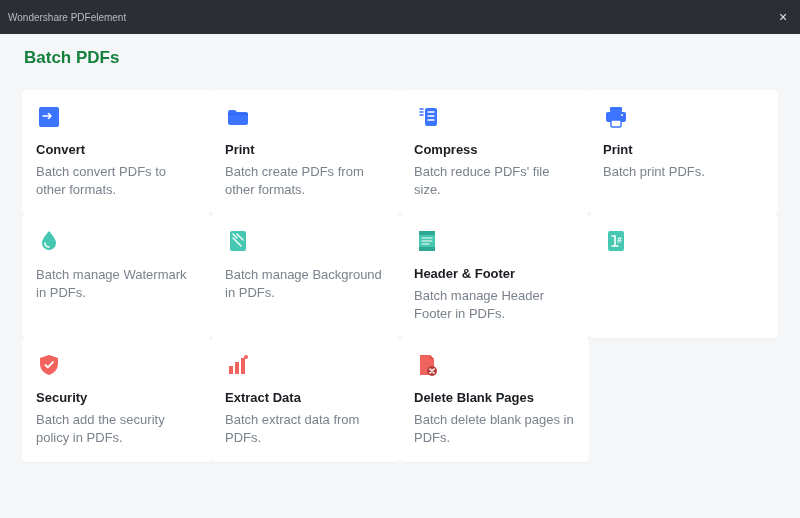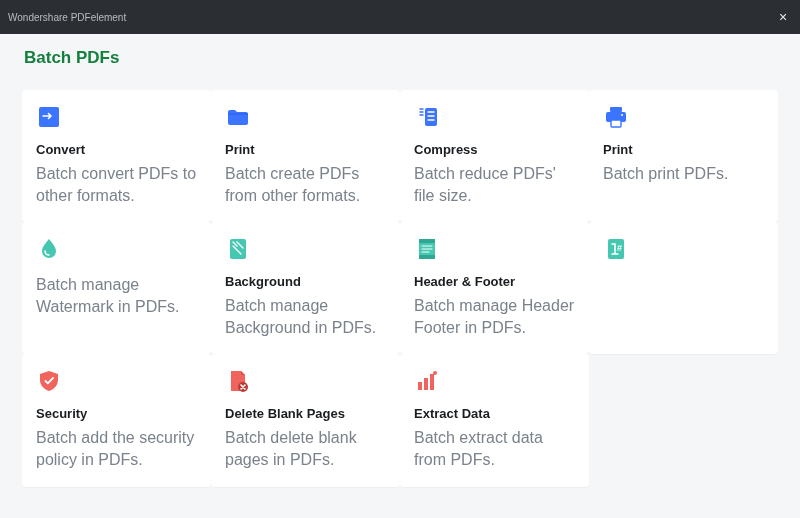--- a/index.html
+++ b/index.html
@@ -23,21 +23,21 @@
   }
   .card {
     background: #ffffff; border-radius: 4px; padding: 14px 14px 16px 14px;
     box-shadow: 0 1px 1px rgba(0,0,0,.03);
     cursor: pointer; min-height: 124px;
   }
   .icon { width: 26px; height: 26px; margin-bottom: 12px; display: flex;
     align-items: center; justify-content: center; }
   .icon svg { width: 26px; height: 26px; display: block; }
   .card-title { font-size: 13px; font-weight: 700; color: #1a1d21; margin-bottom: 6px; }
-  .card-desc { font-size: 16px; line-height: 1.35; color: #7a828c; }
+  .card-desc { font-size: 13px; line-height: 1.35; color: #7a828c; }
 </style>
 </head>
 <body>
 
 <div class="titlebar">
   <span class="title">Wondershare PDFelement</span>
   <span class="close">×</span>
 </div>
 
 <div class="page">
@@ -104,21 +104,20 @@
       <div class="card-desc">Batch manage Watermark in PDFs.</div>
     </div>
 
     <div class="card">
       <div class="icon">
         <svg viewBox="0 0 26 26">
             <rect x="5" y="3" width="16" height="20" rx="2" fill="#45c7b1"></rect>
             <path d="M8 6l4 4M8 10l8 8M12 6l6 6" stroke="#fff" stroke-width="1.4" stroke-linecap="round"></path>
           </svg>
       </div>
-      <div class="card-title">Background</div>
       <div class="card-desc">Batch manage Background in PDFs.</div>
     </div>
 
     <div class="card">
       <div class="icon">
         <svg viewBox="0 0 26 26">
             <rect x="5" y="3" width="16" height="20" rx="2" fill="#45c7b1"></rect>
             <rect x="5" y="3" width="16" height="4" fill="#2fa893"></rect>
             <rect x="5" y="19" width="16" height="4" fill="#2fa893"></rect>
             <path d="M8 10h10M8 13h10M8 16h7" stroke="#fff" stroke-width="1.2" stroke-linecap="round"></path>
@@ -145,37 +144,37 @@
             <path d="M9.5 13l2.3 2.3L17 10" stroke="#fff" stroke-width="1.8" fill="none" stroke-linecap="round" stroke-linejoin="round"></path>
           </svg>
       </div>
       <div class="card-title">Security</div>
       <div class="card-desc">Batch add the security policy in PDFs.</div>
     </div>
 
     <div class="card">
       <div class="icon">
         <svg viewBox="0 0 26 26">
+          <rect x="4" y="14" width="4" height="8" fill="#f0645d"></rect>
+          <rect x="10" y="10" width="4" height="12" fill="#f0645d"></rect>
+          <rect x="16" y="6" width="4" height="16" fill="#f0645d"></rect>
+          <circle cx="21" cy="5" r="2" fill="#f0645d"></circle>
+        </svg>
+      </div>
+      <div class="card-title">Extract Data</div>
+      <div class="card-desc">Batch extract data from PDFs.</div>
+    </div>
+
+    <div class="card">
+      <div class="icon">
+        <svg viewBox="0 0 26 26">
           <path d="M6 3h10l4 4v16H6z" fill="#f0645d"></path>
           <path d="M16 3v4h4" fill="#d9544d"></path>
           <circle cx="18" cy="19" r="5" fill="#b73e38"></circle>
           <path d="M16 17l4 4M20 17l-4 4" stroke="#fff" stroke-width="1.6" stroke-linecap="round"></path>
         </svg>
       </div>
       <div class="card-title">Delete Blank Pages</div>
       <div class="card-desc">Batch delete blank pages in PDFs.</div>
     </div>
 
-    <div class="card">
-      <div class="icon">
-        <svg viewBox="0 0 26 26">
-          <rect x="4" y="14" width="4" height="8" fill="#f0645d"></rect>
-          <rect x="10" y="10" width="4" height="12" fill="#f0645d"></rect>
-          <rect x="16" y="6" width="4" height="16" fill="#f0645d"></rect>
-          <circle cx="21" cy="5" r="2" fill="#f0645d"></circle>
-        </svg>
-      </div>
-      <div class="card-title">Extract Data</div>
-      <div class="card-desc">Batch extract data from PDFs.</div>
-    </div>
-
   </div>
 </div>
 
 </body></html>

